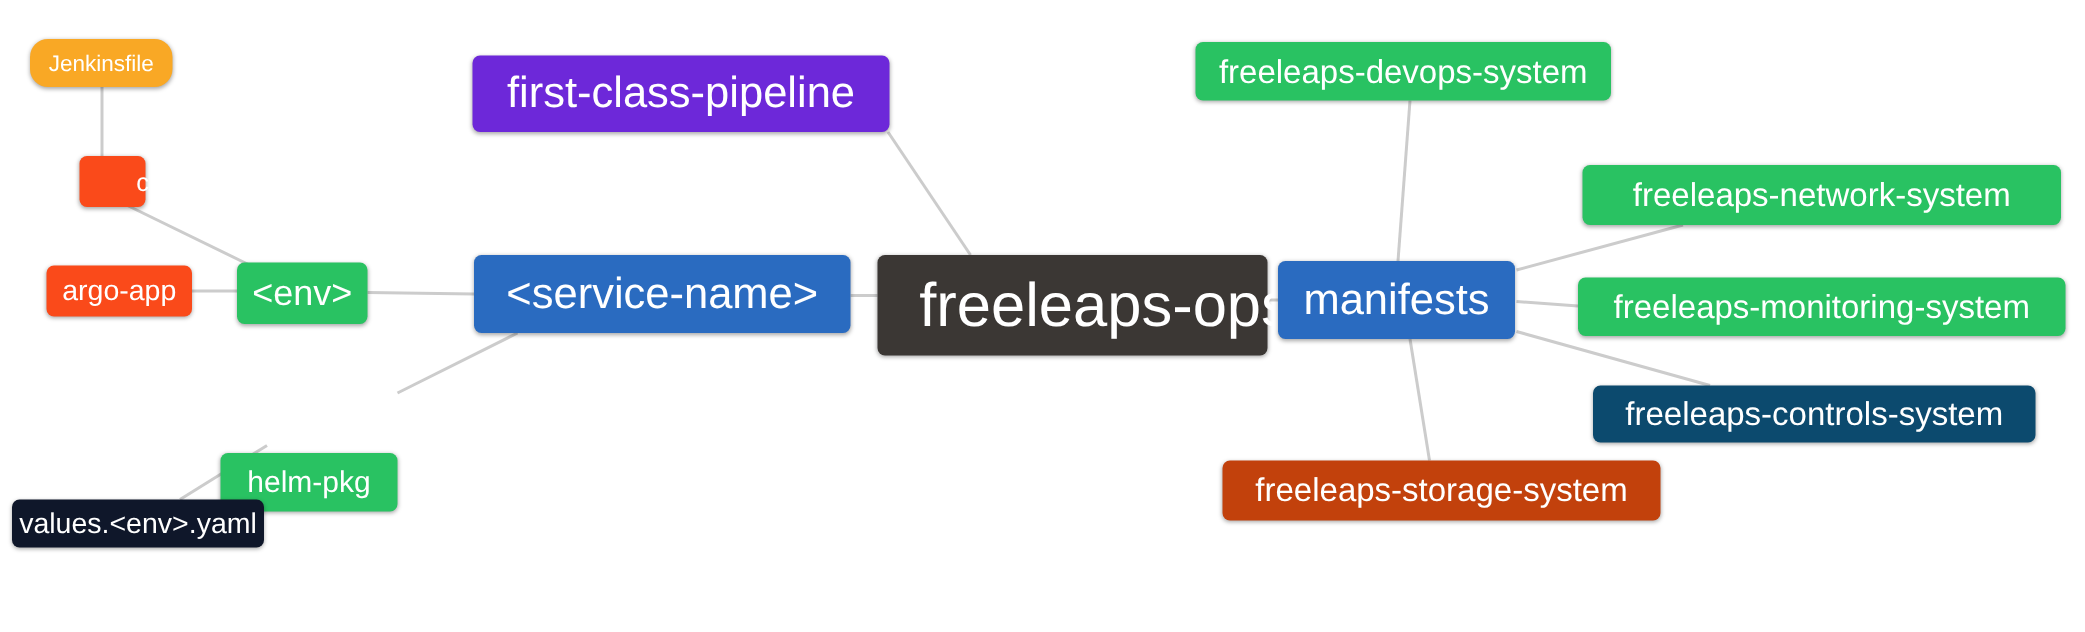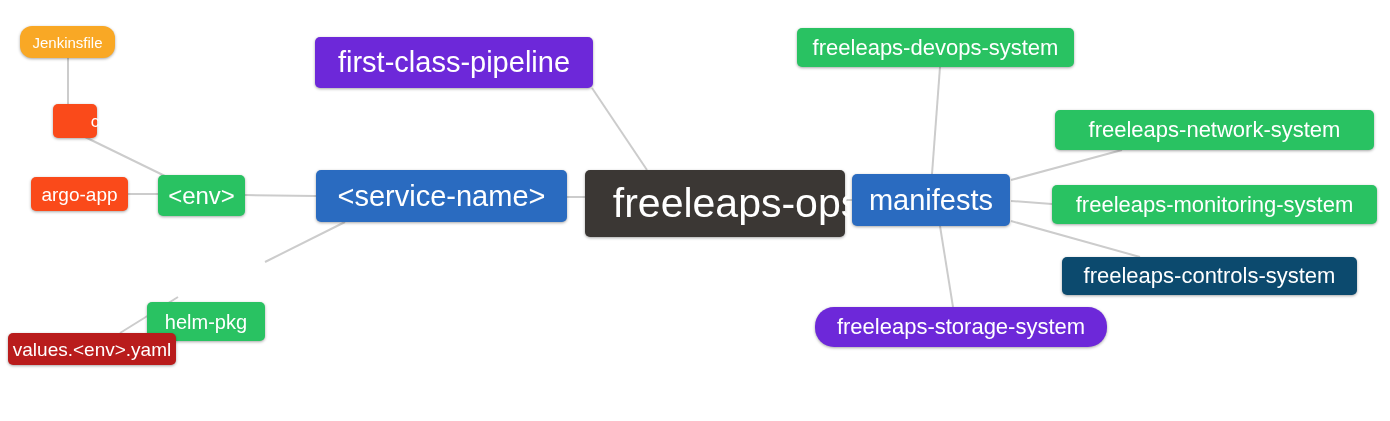--- a/index.html
+++ b/index.html
@@ -70,24 +70,24 @@
     <line class="edge" x1="1011" y1="201" x2="1052" y2="204" stroke="#cccccc"></line>
     <line class="edge" x1="1011" y1="221" x2="1140" y2="257" stroke="#cccccc"></line>
     <line class="edge" x1="940" y1="226" x2="953" y2="307" stroke="#cccccc"></line>
   </svg>
 
   <div class="node n-jenkinsfile" style="background-color: rgb(249, 168, 37); border-radius: 12px;">Jenkinsfile</div>
   <div class="node n-ci" style="background-color: rgb(250, 74, 26); padding-left: 44px;">ci</div>
   <div class="node n-argo-app" style="background-color: rgb(250, 74, 26);">argo-app</div>
   <div class="node n-env" style="background-color: rgb(41, 194, 98);">&lt;env&gt;</div>
   <div class="node n-helm-pkg" style="background-color: rgb(41, 194, 98);">helm-pkg</div>
-  <div class="node n-values" style="background-color: #b91c1c;">values.&lt;env&gt;.yaml</div>
+  <div class="node n-values" style="background-color: #0f172a;">values.&lt;env&gt;.yaml</div>
   <div class="node n-service-name" style="background-color: rgb(42, 107, 192);">&lt;service-name&gt;</div>
   <div class="node n-pipeline" style="background-color: #6d28d9;">first-class-pipeline</div>
   <div class="node n-root" style="background-color: rgb(59, 55, 52);">freeleaps-ops</div>
   <div class="node n-manifests" style="background-color: rgb(42, 107, 192);">manifests</div>
   <div class="node n-devops" style="background-color: rgb(41, 194, 98);">freeleaps-devops-system</div>
   <div class="node n-network" style="background-color: rgb(41, 194, 98);">freeleaps-network-system</div>
   <div class="node n-monitoring" style="background-color: rgb(41, 194, 98);">freeleaps-monitoring-system</div>
   <div class="node n-controls" style="background-color: #0c4a6e;">freeleaps-controls-system</div>
-  <div class="node n-storage" style="background-color: #6d28d9; border-radius: 19px;">freeleaps-storage-system</div>
+  <div class="node n-storage" style="background-color: #c2410c;">freeleaps-storage-system</div>
 
 </div>
 
 </body></html>

